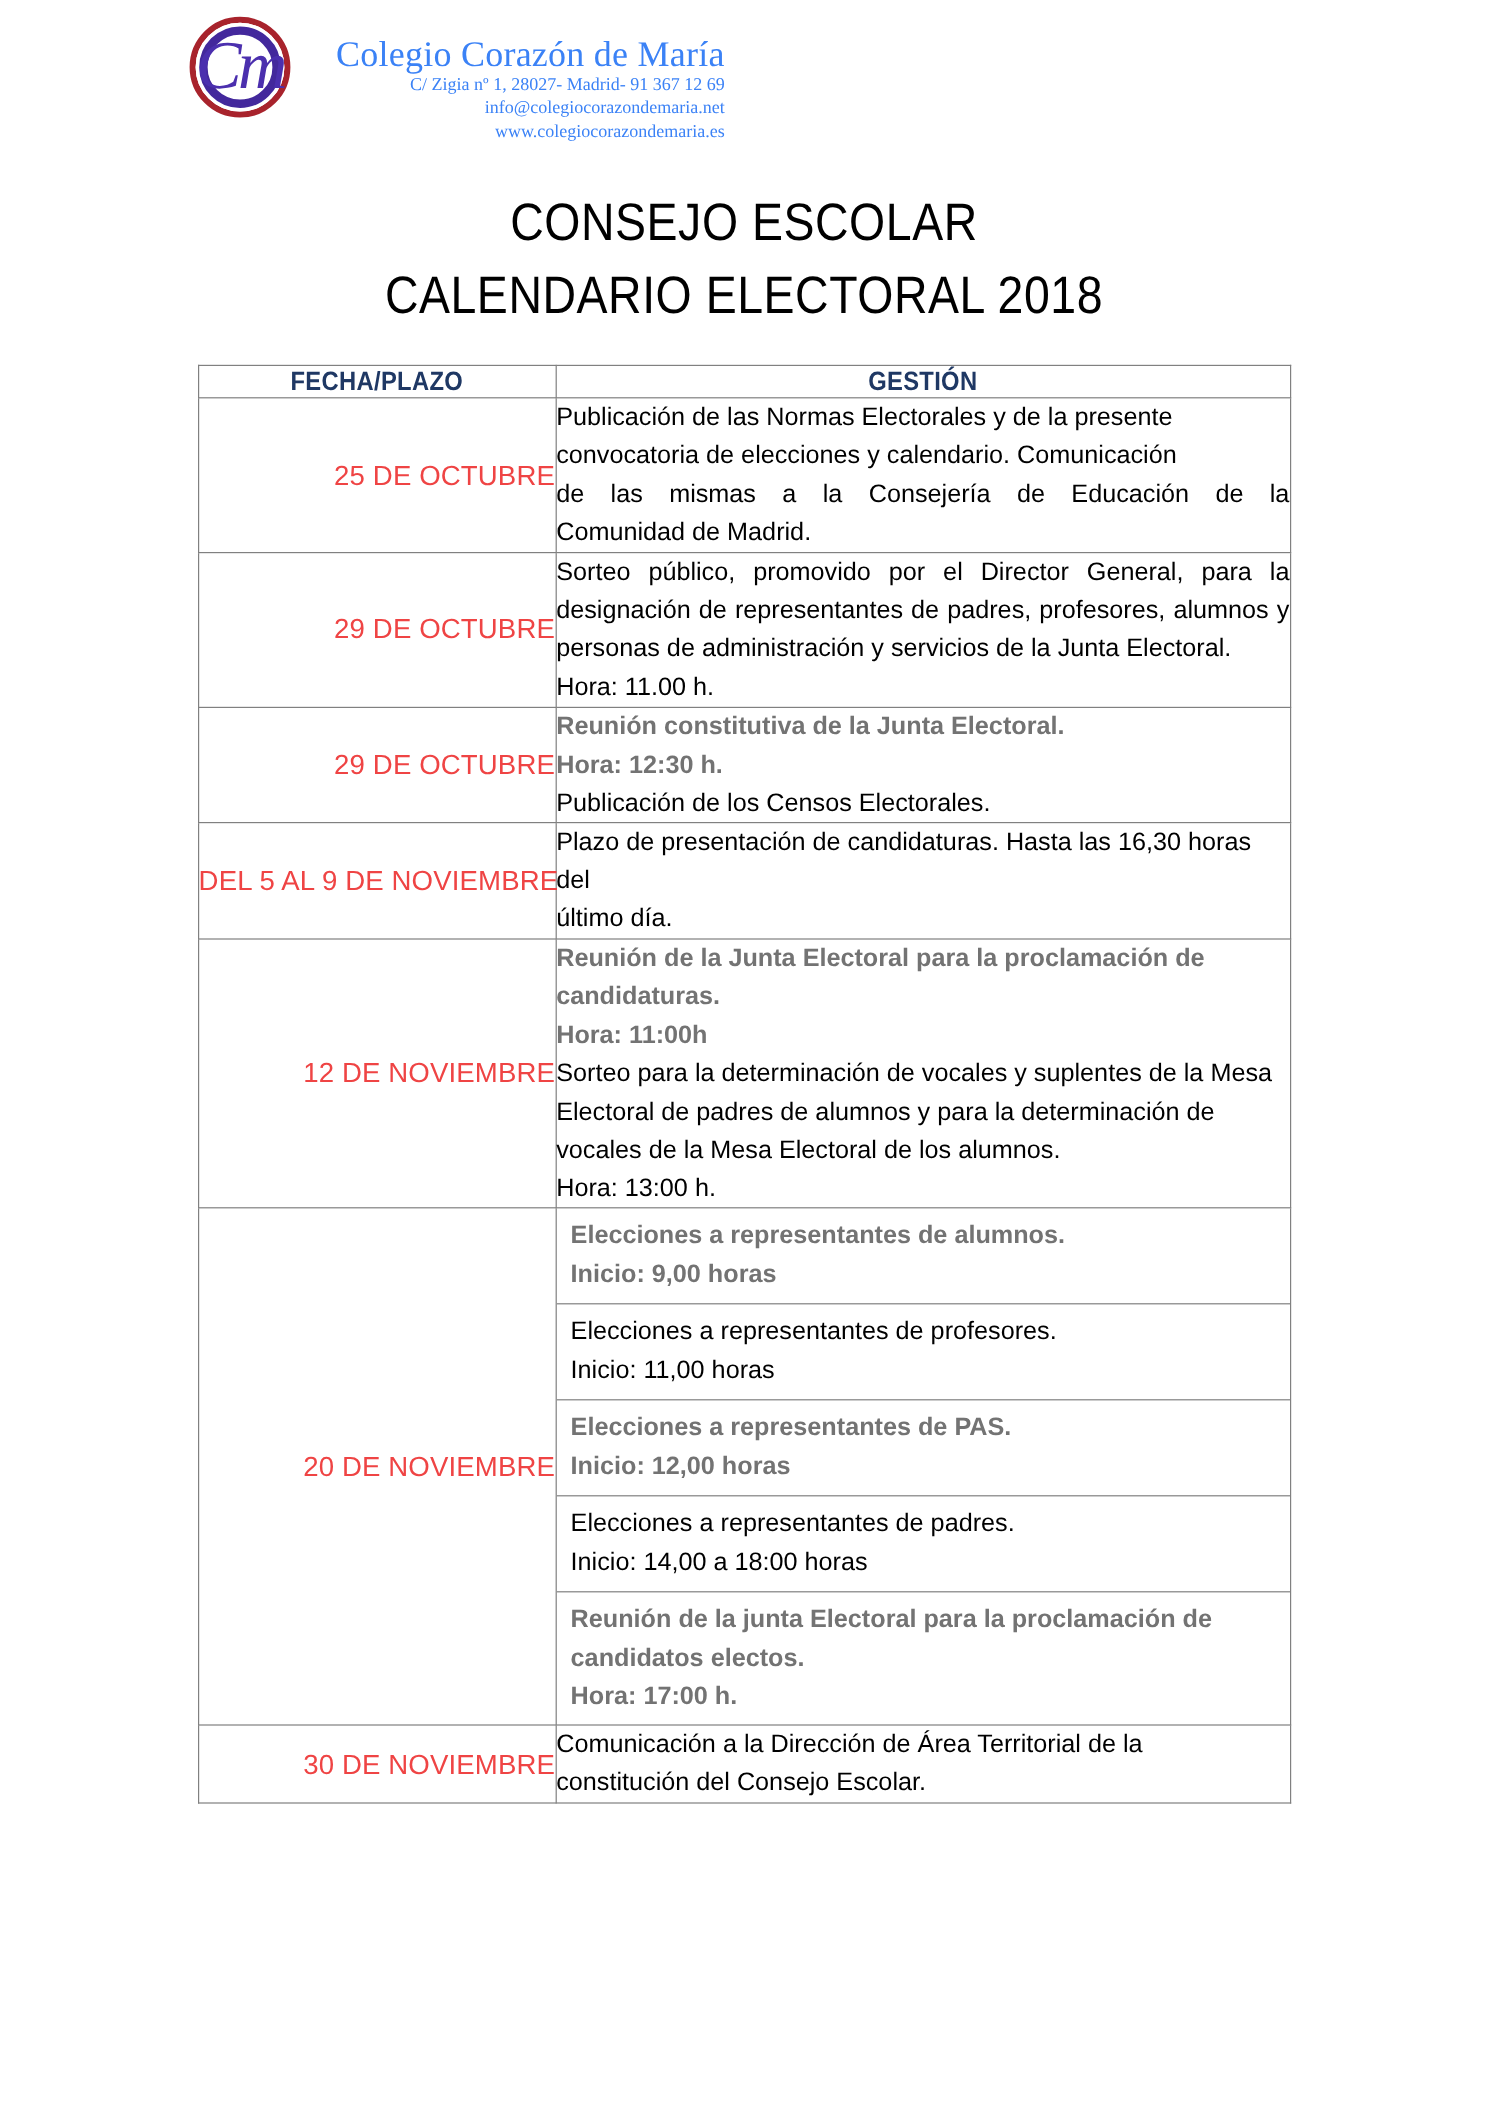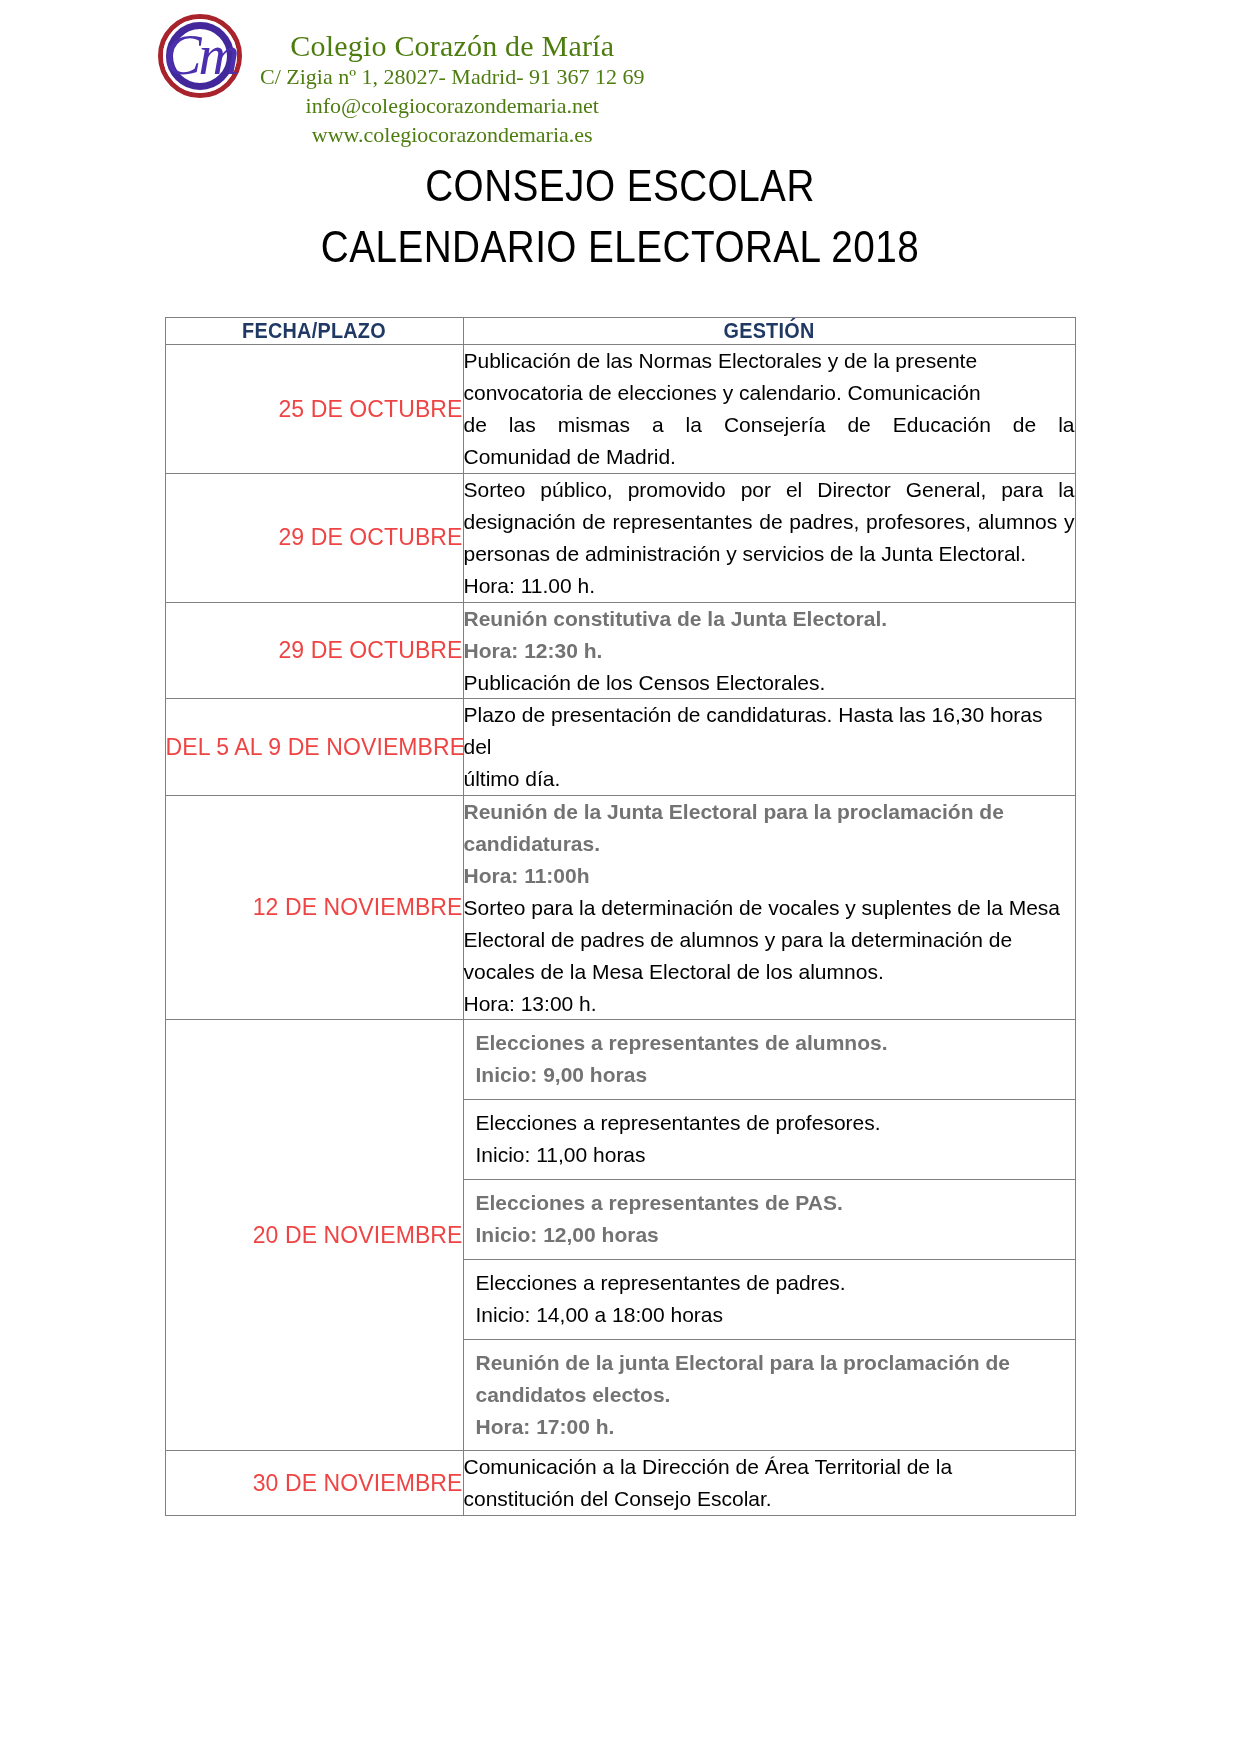--- a/index.html
+++ b/index.html
@@ -69,33 +69,34 @@
     font-style: italic;
     font-size: 57px;
     line-height: 1;
     color: #4b2fae;
     letter-spacing: -3px;
     padding-bottom: 4px;
     box-sizing: border-box;
   }
 
   .school-block {
-    text-align: center;
+    margin-left: 20px;
+    text-align: right;
     font-family: "Liberation Serif", serif;
-    color: #4d7c0f;
+    color: #3b82f6;
     padding-top: 16px;
   }
   .school-name {
     font-size: 30px;
     line-height: 1.05;
     letter-spacing: 0.2px;
     white-space: nowrap;
   }
   .school-line {
-    font-size: 22px;
+    font-size: 15px;
     line-height: 1.32;
     white-space: nowrap;
   }
 
   
   .doc-title {
     text-align: center;
     margin-top: 24px;
     font-family: "Liberation Sans Narrow", "Liberation Sans", sans-serif;
     font-size: 44px;
@@ -103,21 +104,21 @@
     color: #000000;
     letter-spacing: 0.5px;
     transform: scaleX(0.88);
     transform-origin: center center;
   }
   .doc-title div { white-space: nowrap; }
 
   
   .cal-table {
     width: 910px;
-    margin: 40px auto 0 auto;
+    margin: 27px auto 0 auto;
     border-collapse: collapse;
     table-layout: fixed;
   }
   .cal-table td, .cal-table th {
     border: 1px solid #808080;
     vertical-align: middle;
     padding: 0;
   }
   .col-date { width: 298px; }
   .col-mgmt { width: 612px; }

